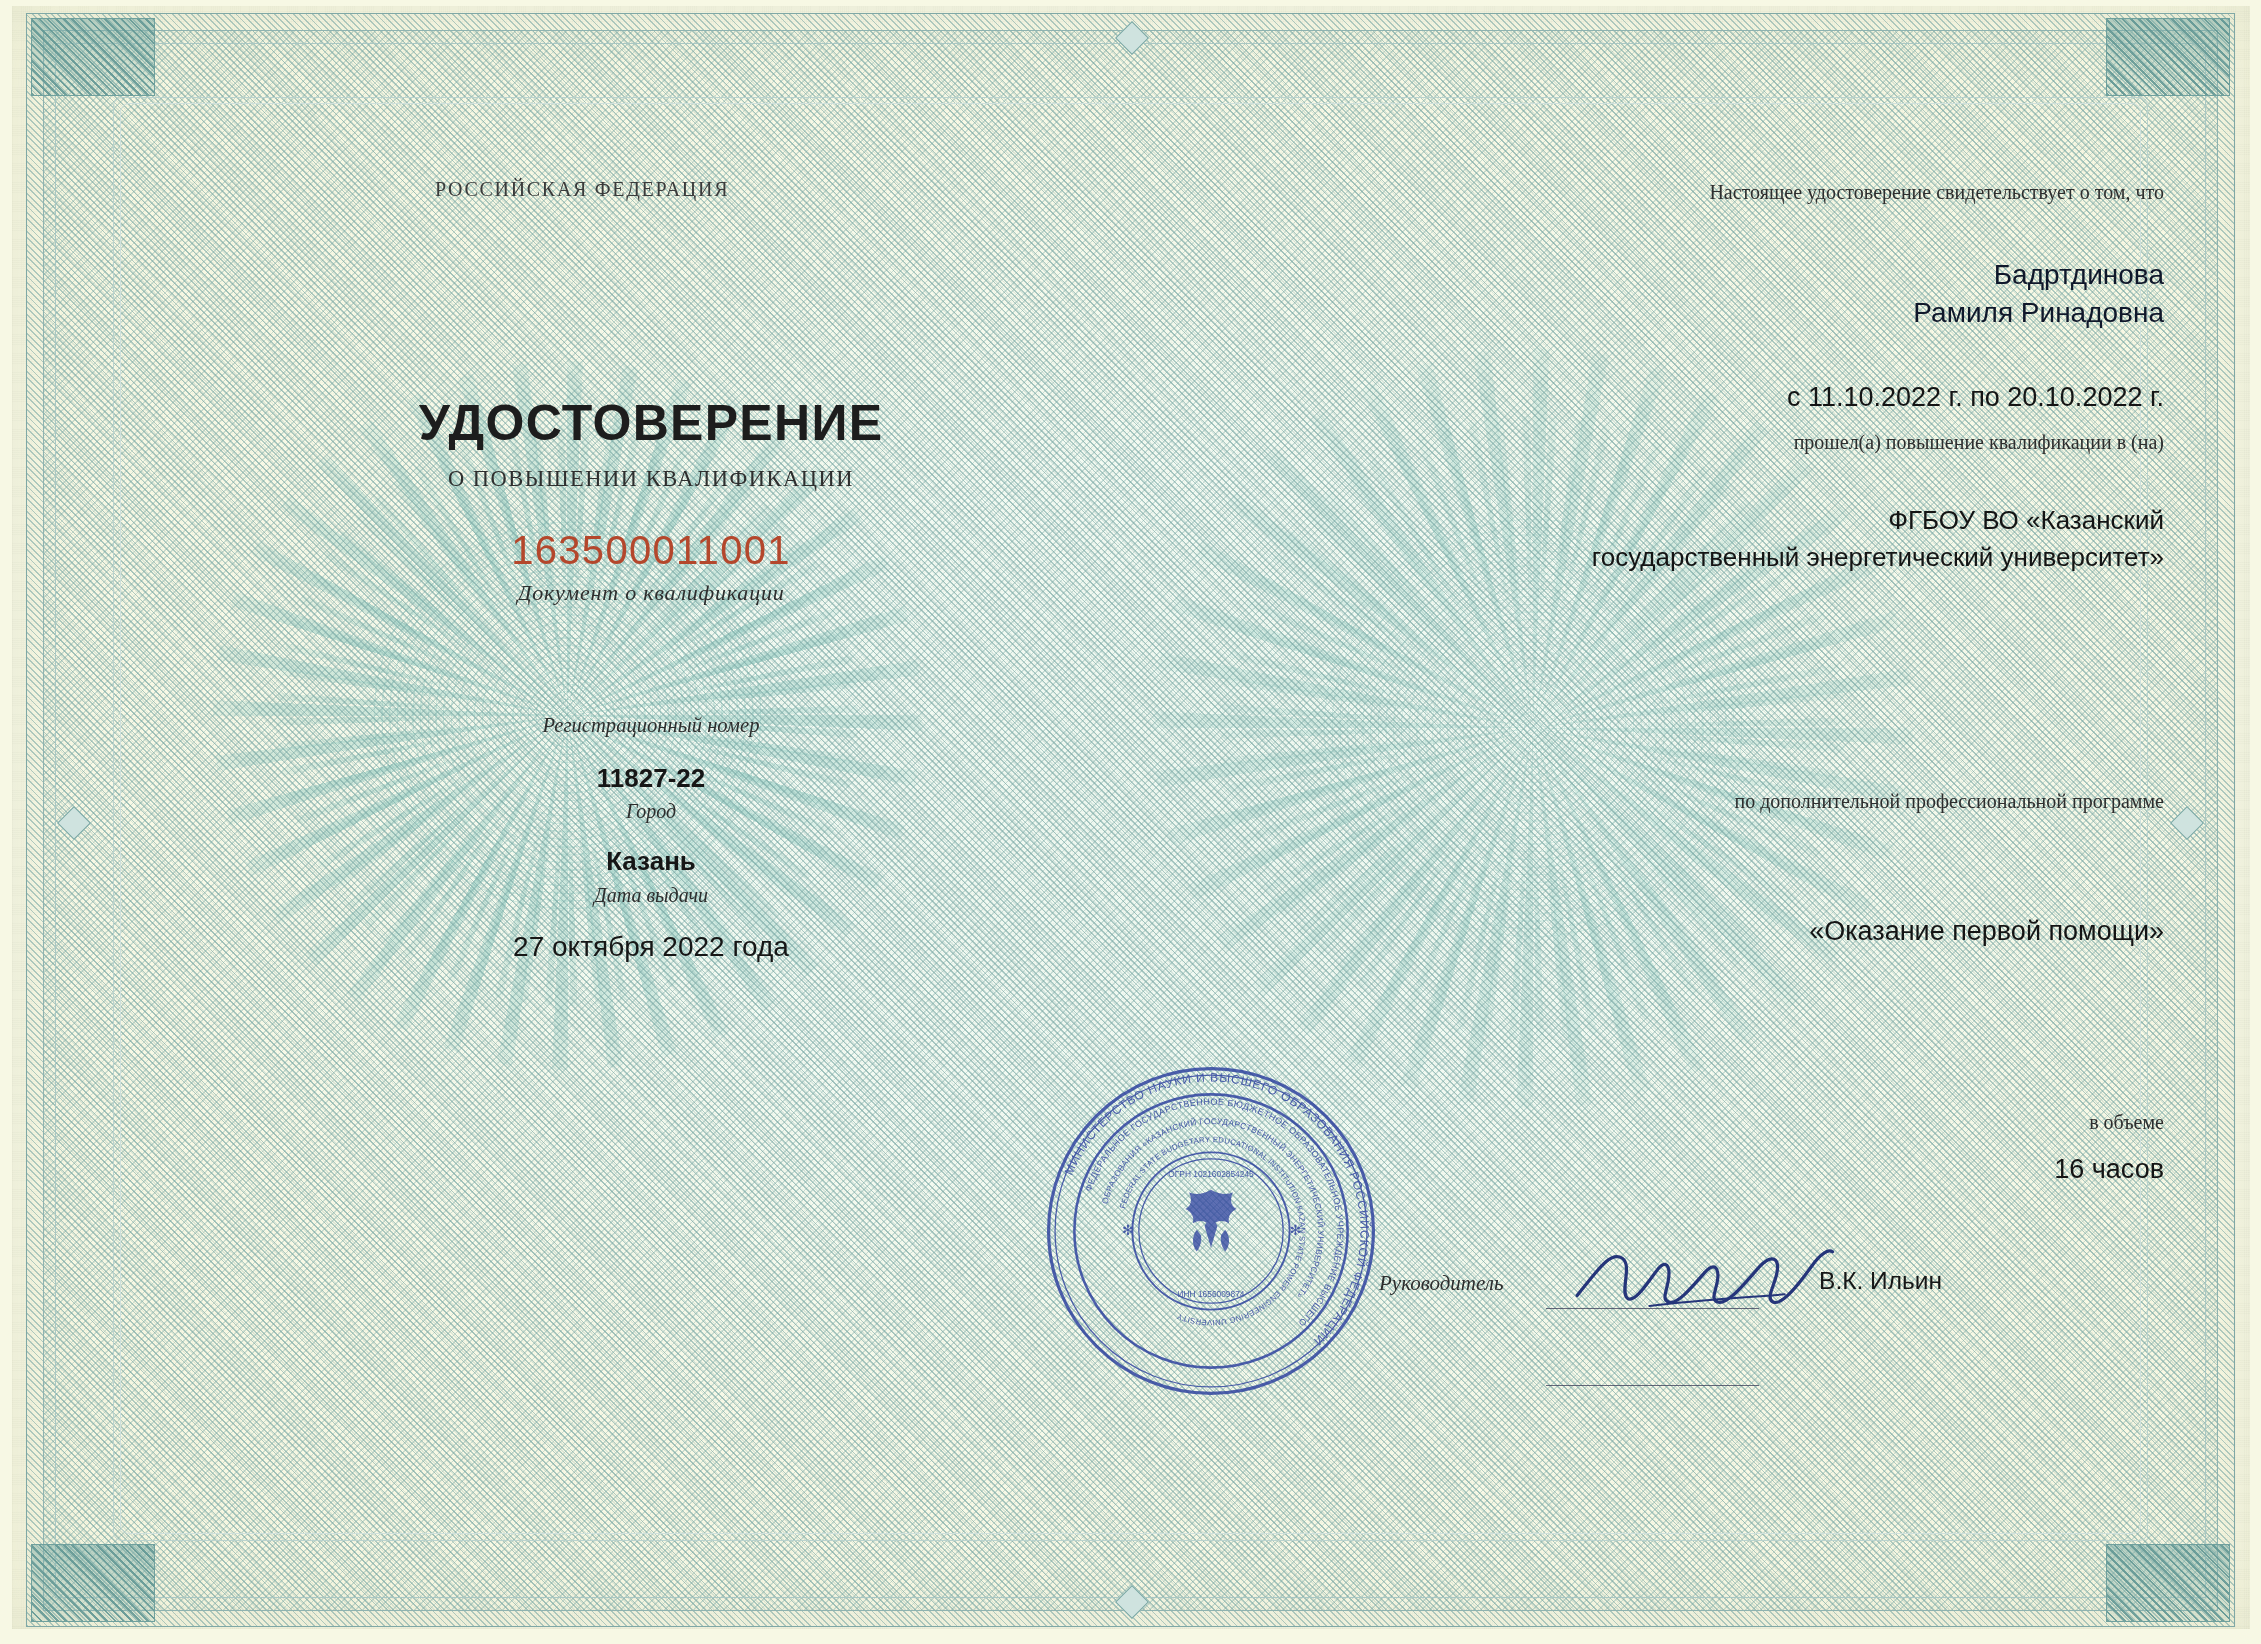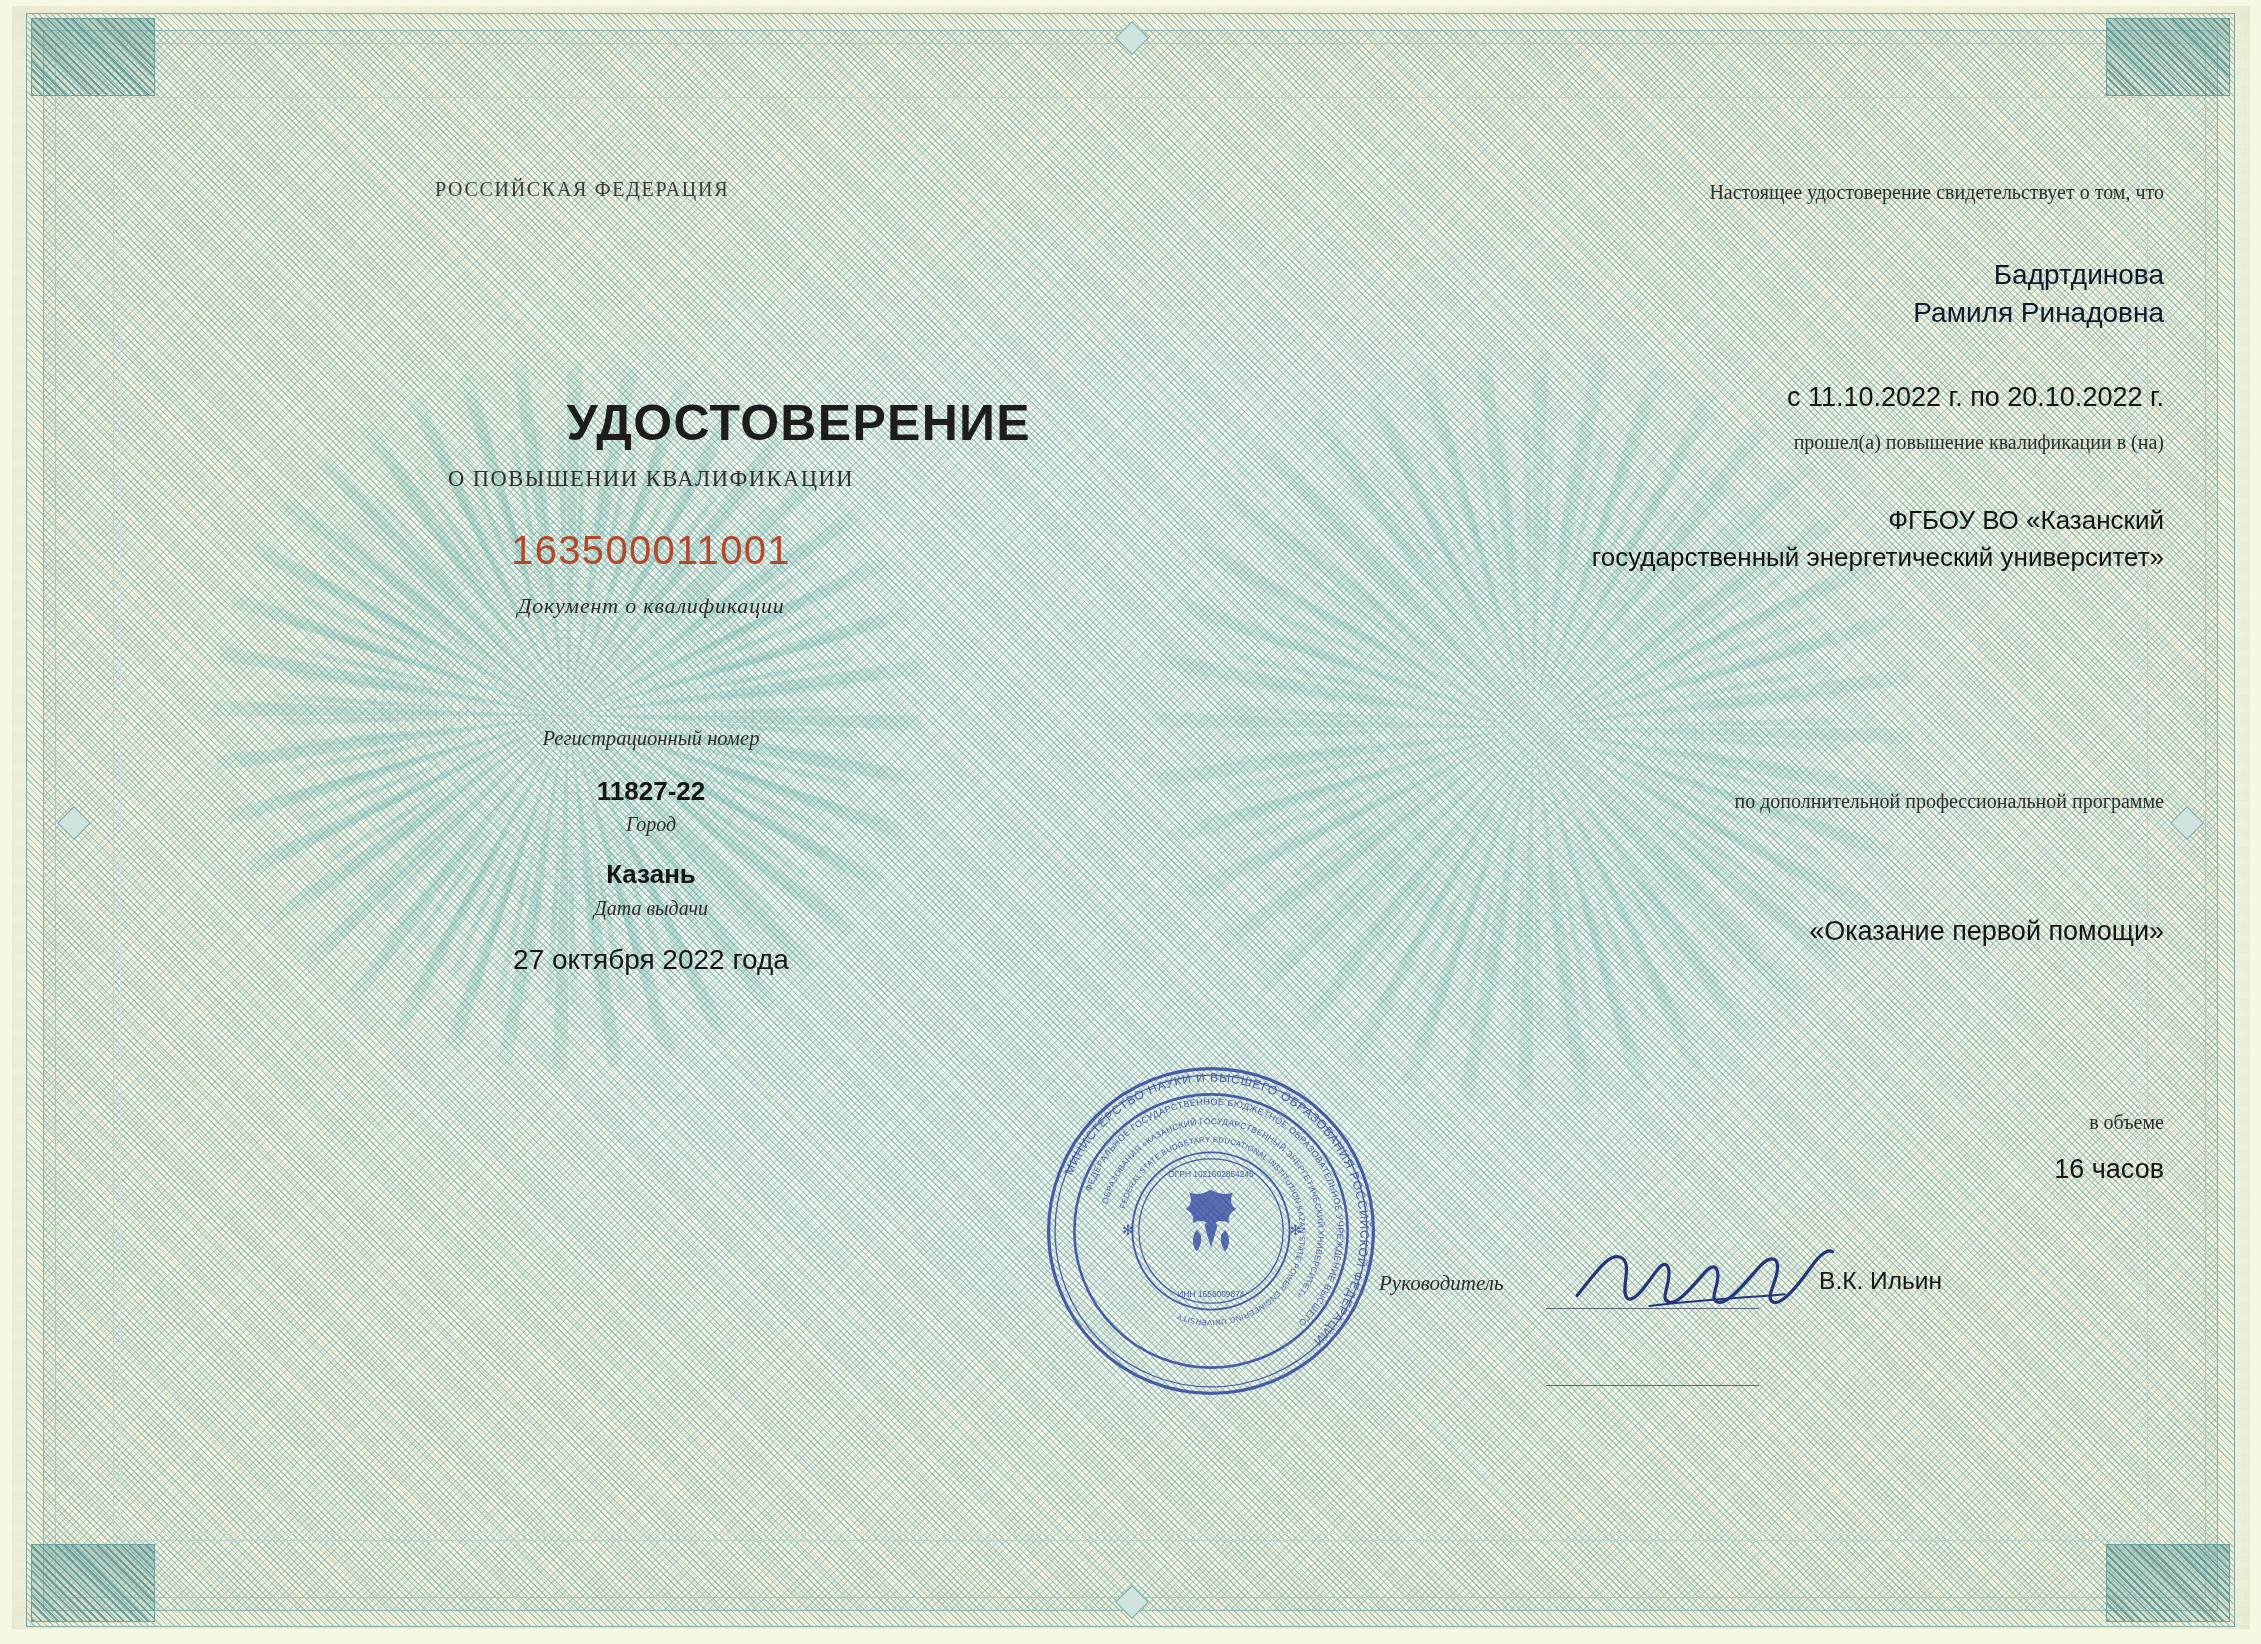--- a/index.html
+++ b/index.html
@@ -153,38 +153,37 @@
     margin-left:164px;
     font-family:"Liberation Serif", serif;
   }
   .title-main{
     margin-top:193px;
     font-size:50px;
     font-weight:bold;
     letter-spacing:1.3px;
     color:#1d1d1d;
     font-family:"Liberation Sans", sans-serif;
-    text-align:right;
   }
   .title-sub{
     margin-top:14px;
     font-size:22.5px;
     letter-spacing:1.5px;
     color:#2e2e2e;
     font-family:"Liberation Serif", serif;
   }
   .blank-number{
     margin-top:36px;
     font-size:40px;
     letter-spacing:1.3px;
     color:#b4472c;
     font-family:"Liberation Sans", sans-serif;
   }
   .doc-kind{
-    margin-top:20px;
+    margin-top:7px;
     font-size:22px;
     font-style:italic;
     letter-spacing:0.8px;
     color:#2d2d2d;
     font-family:"Liberation Serif", serif;
   }
   .reg-label{
     margin-top:108px;
     font-size:20.6px;
     font-style:italic;

